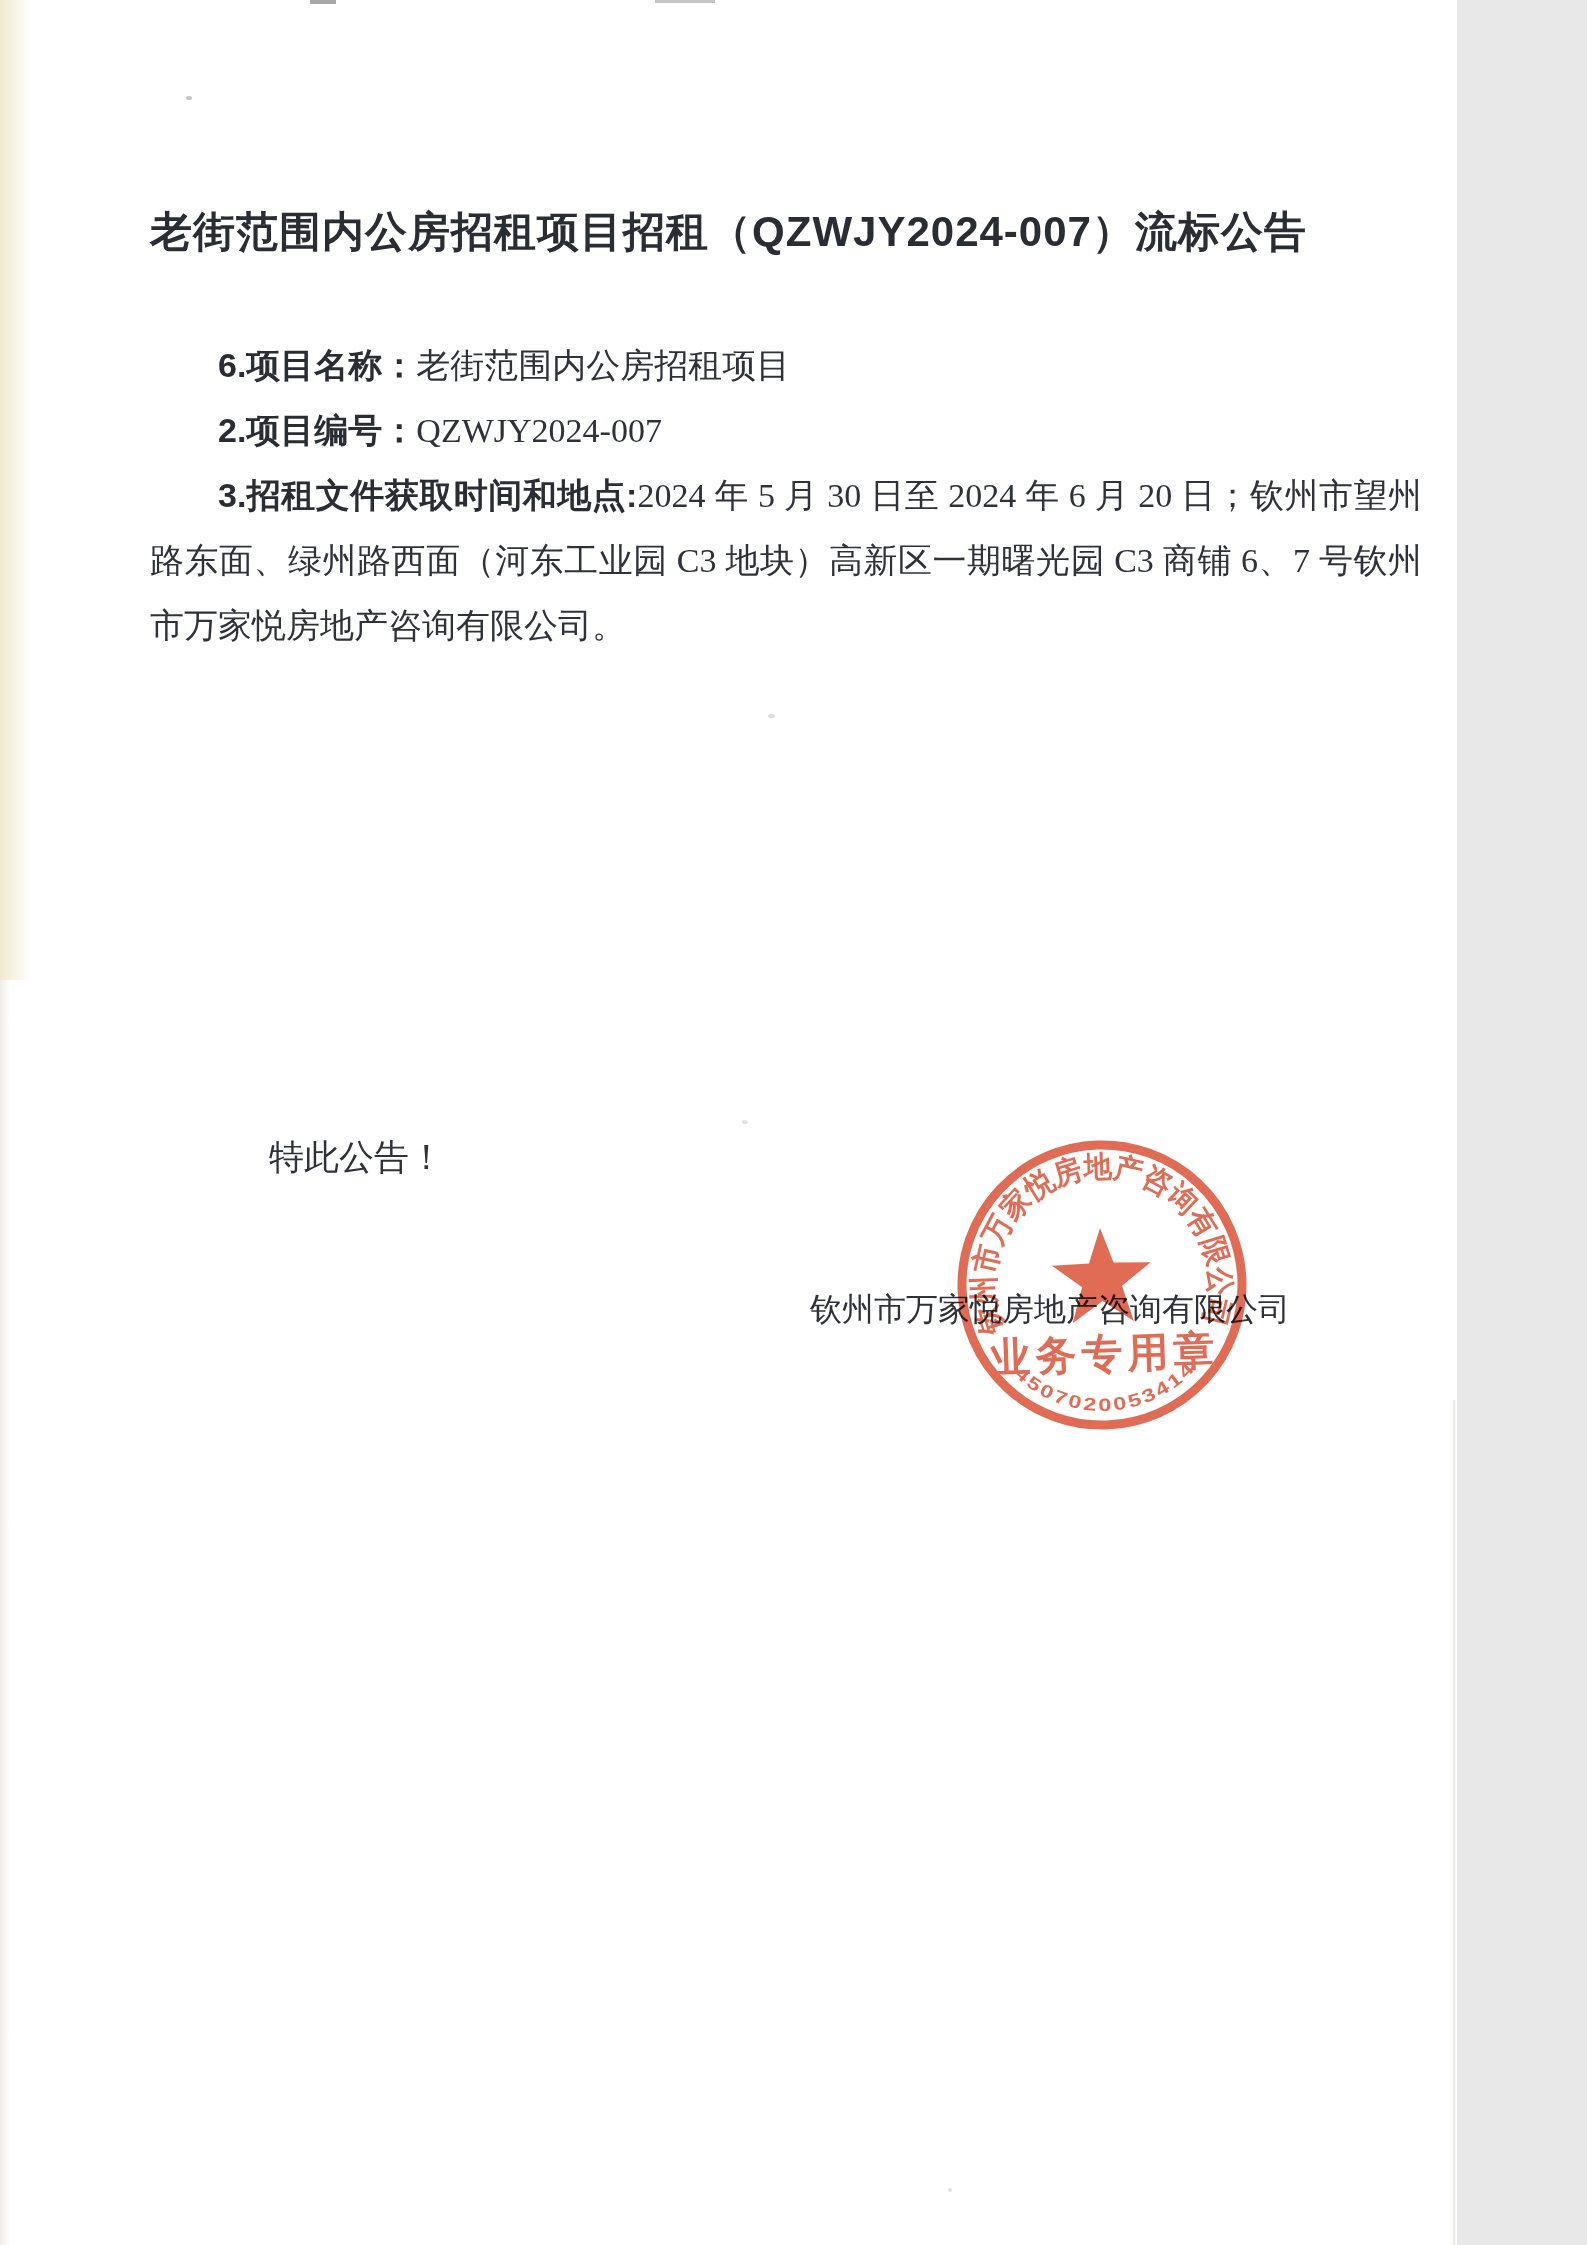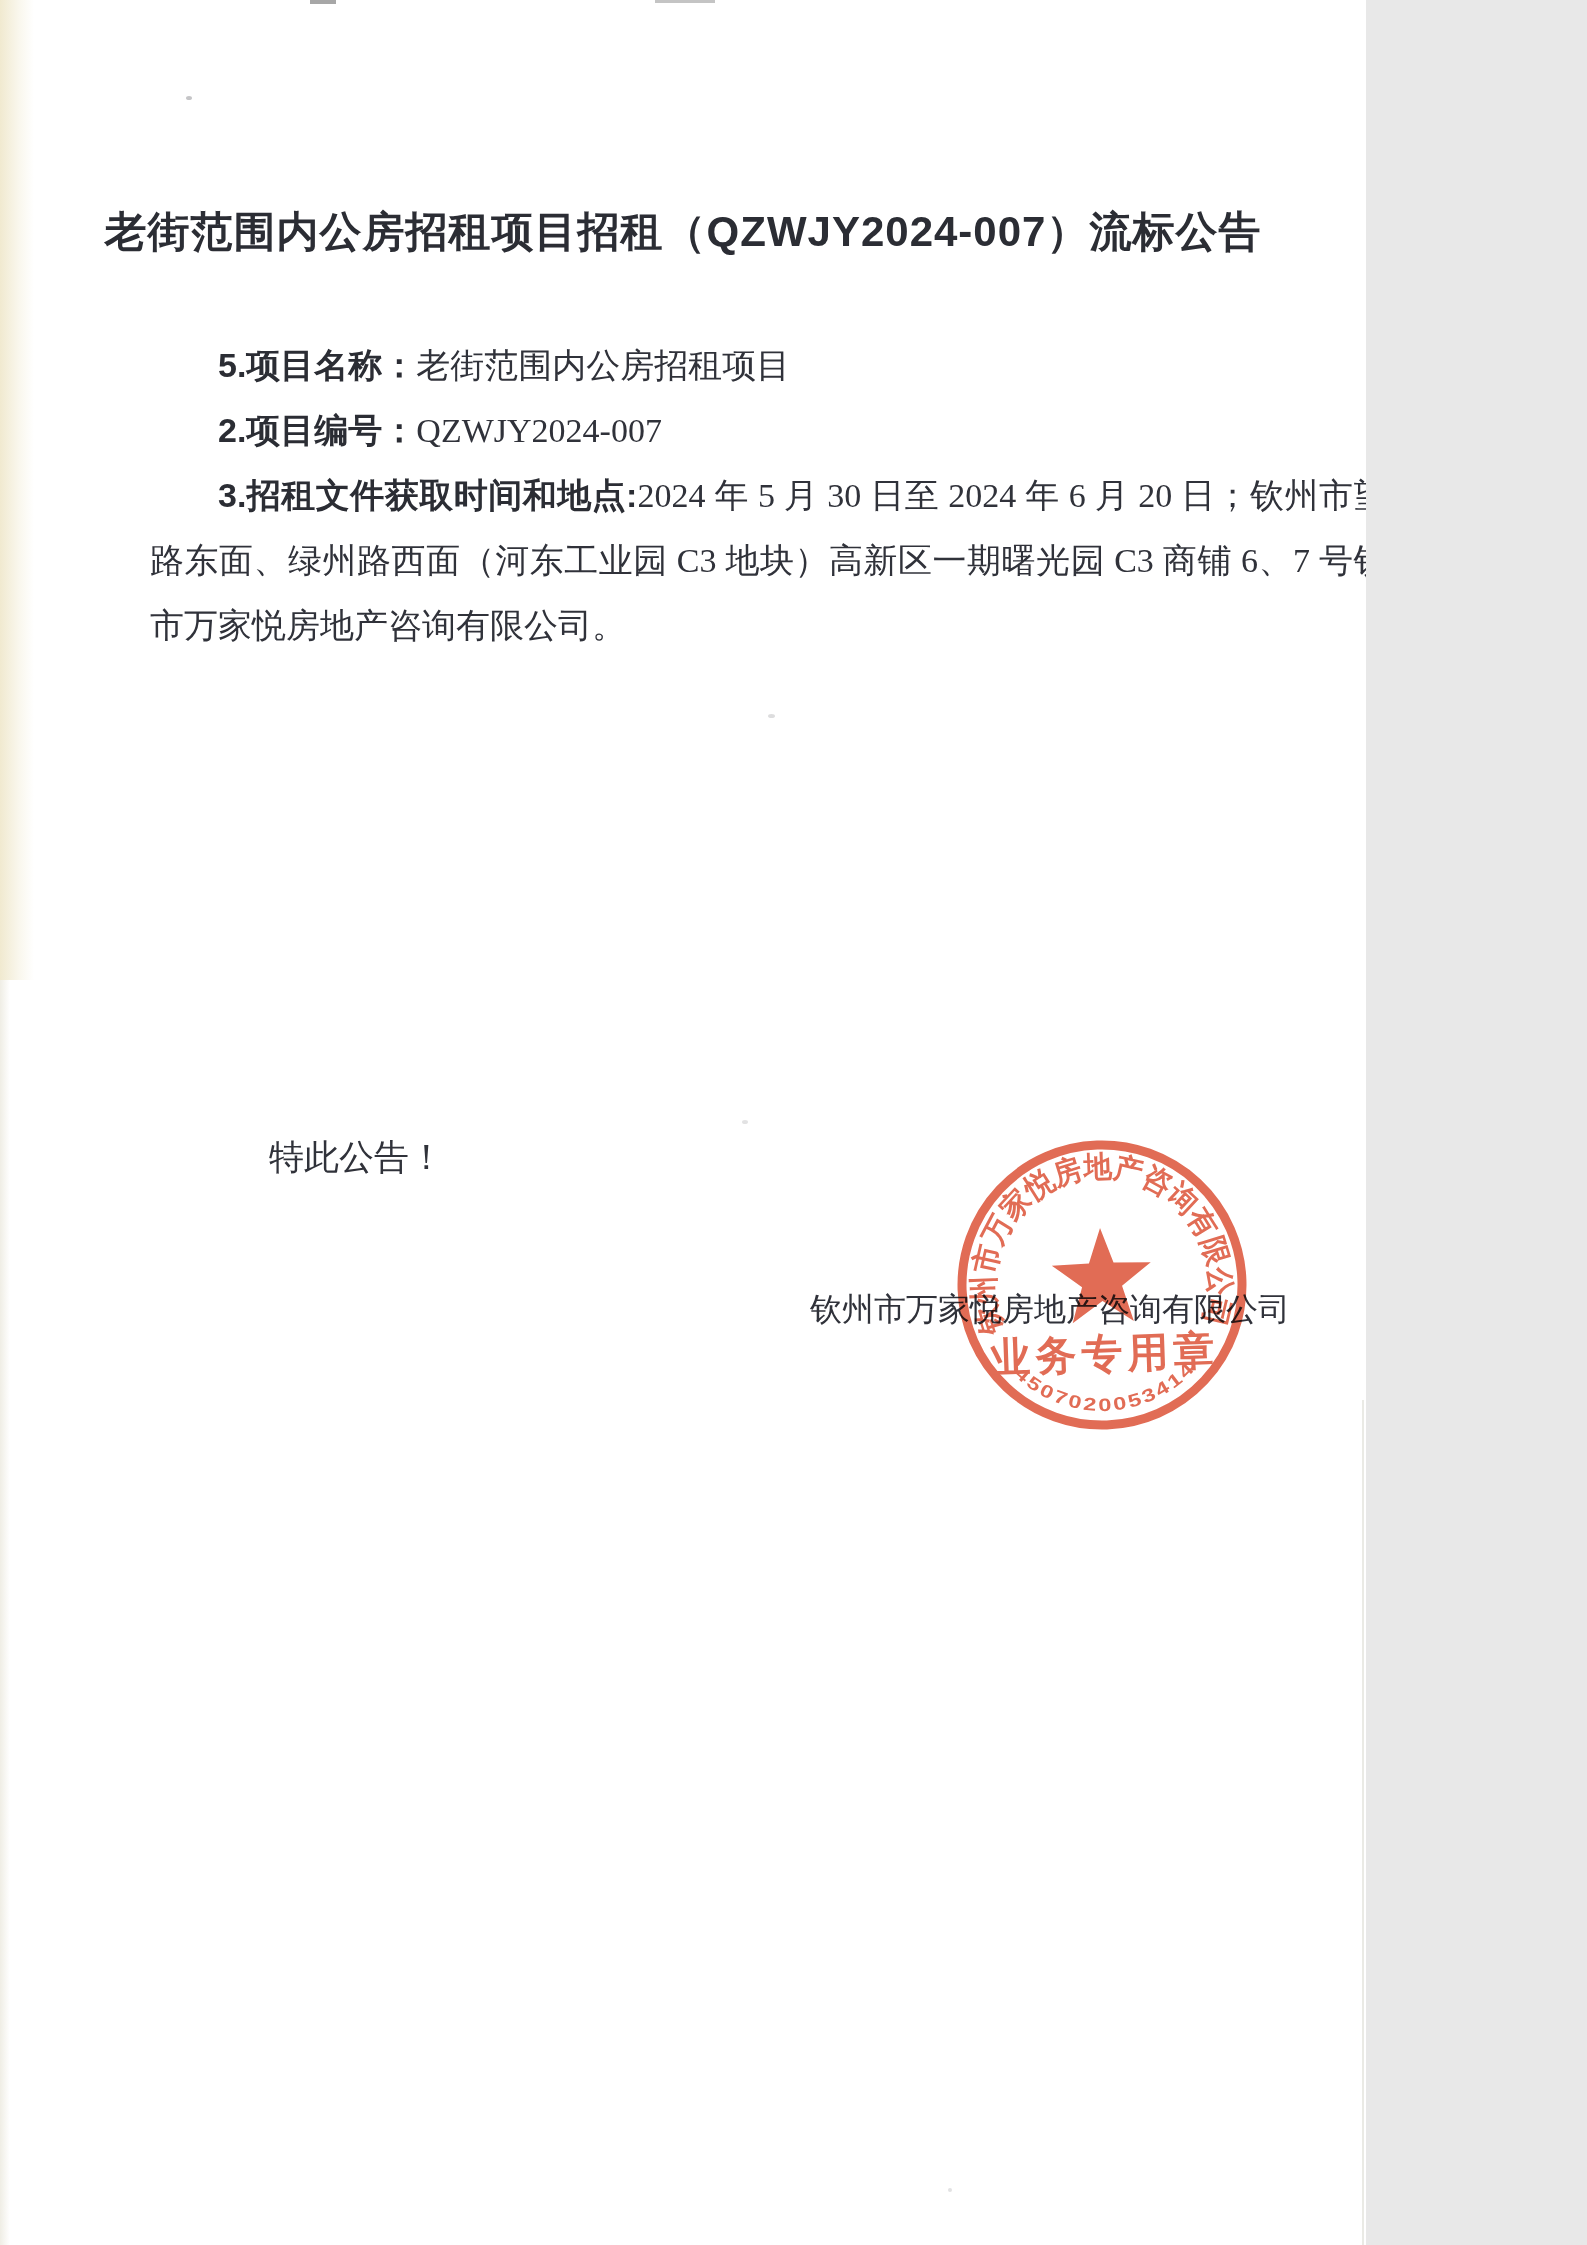--- a/index.html
+++ b/index.html
@@ -1,24 +1,23 @@
 <!DOCTYPE html>
 <html><head>
 <meta charset="utf-8">
 <style>
   html, body { margin: 0; padding: 0; background: #e8e8e8; }
   .page {
     position: relative;
-    width: 1331px;
+    width: 1457px;
     height: 2245px;
     background: #ffffff;
     font-family: "Liberation Serif", "DejaVu Serif", serif;
     color: #30323a;
     overflow: hidden;
-    padding-left: 35px;
   }
 
   
   .edge-strip {
     position: absolute; left: 0; top: 0; width: 34px; height: 980px;
     background: linear-gradient(to right, rgba(233,222,182,0.65), rgba(233,222,182,0.25) 55%, rgba(233,222,182,0));
     pointer-events: none;
   }
   .edge-strip-bottom {
     position: absolute; left: 0; top: 980px; width: 10px; height: 1265px;
@@ -114,21 +113,21 @@
   <div class="topmark1"></div>
   <div class="topmark2"></div>
   <div class="speck sp1"></div>
   <div class="speck sp2"></div>
   <div class="speck sp3"></div>
   <div class="speck sp4"></div>
 
   <h1 class="title">老街范围内公房招租项目招租（QZWJY2024-007）流标公告</h1>
 
   <div class="body">
-    <p><span class="lbl">5.项目名称：</span><span>老街范围内公房招租项目</span></p>
+    <p><span class="lbl">6.项目名称：</span><span>老街范围内公房招租项目</span></p>
     <p><span class="lbl">2.项目编号：</span><span>QZWJY2024-007</span></p>
     <p><span class="lbl">3.招租文件获取时间和地点:</span><span>2024 年 5 月 30 日至 2024 年 6 月 20 日；钦州市望州路东面、绿州路西面（河东工业园 C3 地块）高新区一期曙光园 C3 商铺 6、7 号钦州市万家悦房地产咨询有限公司。</span></p>
   </div>
 
   <p class="closing">特此公告！</p>
 
   <div class="sign-company">钦州市万家悦房地产咨询有限公司</div>
 
   <svg class="stamp" viewBox="0 0 304 304" xmlns="http://www.w3.org/2000/svg">
     <defs>

